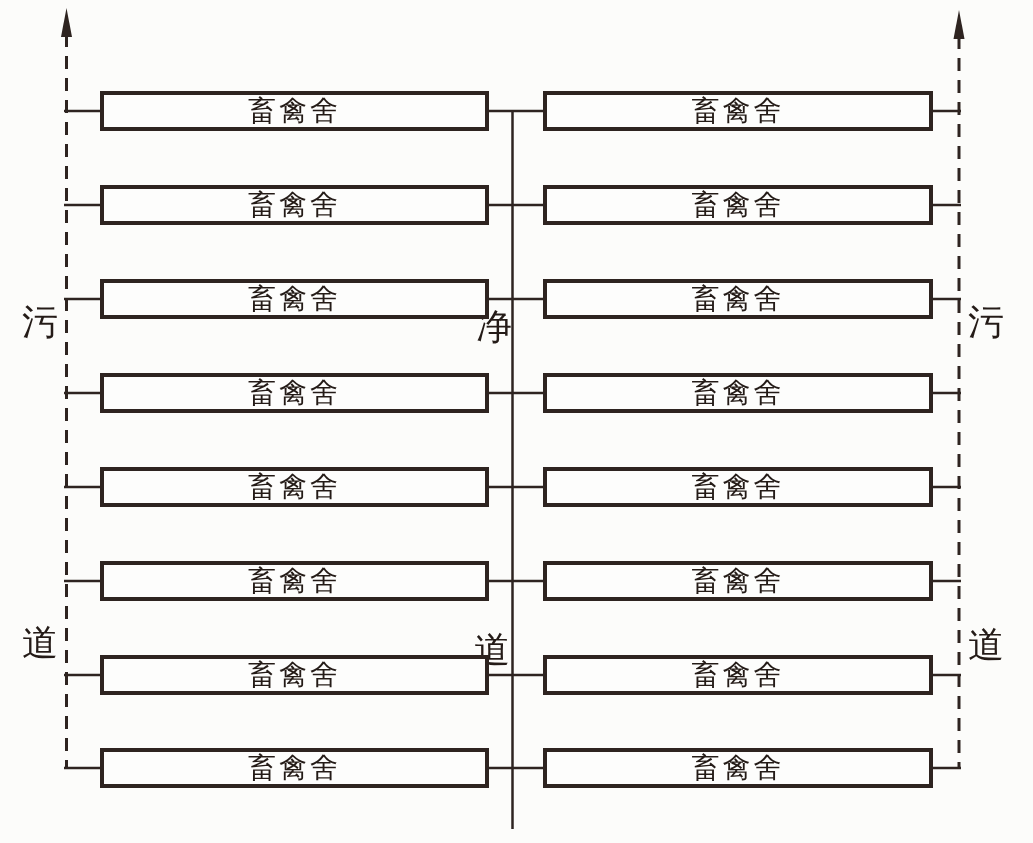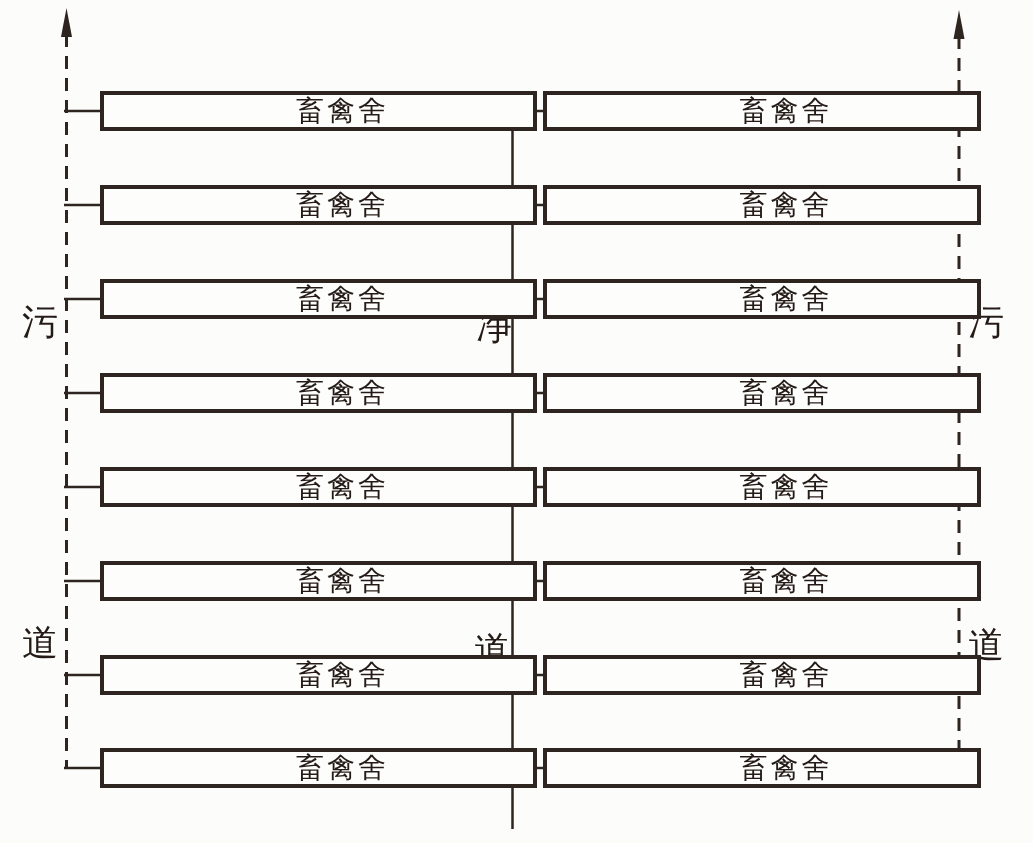--- a/index.html
+++ b/index.html
@@ -15,21 +15,20 @@
   .house-box{
     position:absolute;
     height:32px;               
     border:4px solid #2e2420;
     background:#fdfdfc;
     display:flex;align-items:center;justify-content:center;
     font-size:28px;
     letter-spacing:3px;
     color:#241b17;
     box-sizing:content-box;
-    padding-left:48px;
   }
   .col-left{left:100px;width:381px;}
   .col-right{left:543px;width:382px;}
   .r1{top:91px;}  .r2{top:185px;} .r3{top:279px;} .r4{top:373px;}
   .r5{top:467px;} .r6{top:561px;} .r7{top:655px;} .r8{top:748px;}
   .road-char{
     position:absolute;
     width:44px;height:44px;
     display:flex;align-items:center;justify-content:center;
     font-size:36px;

